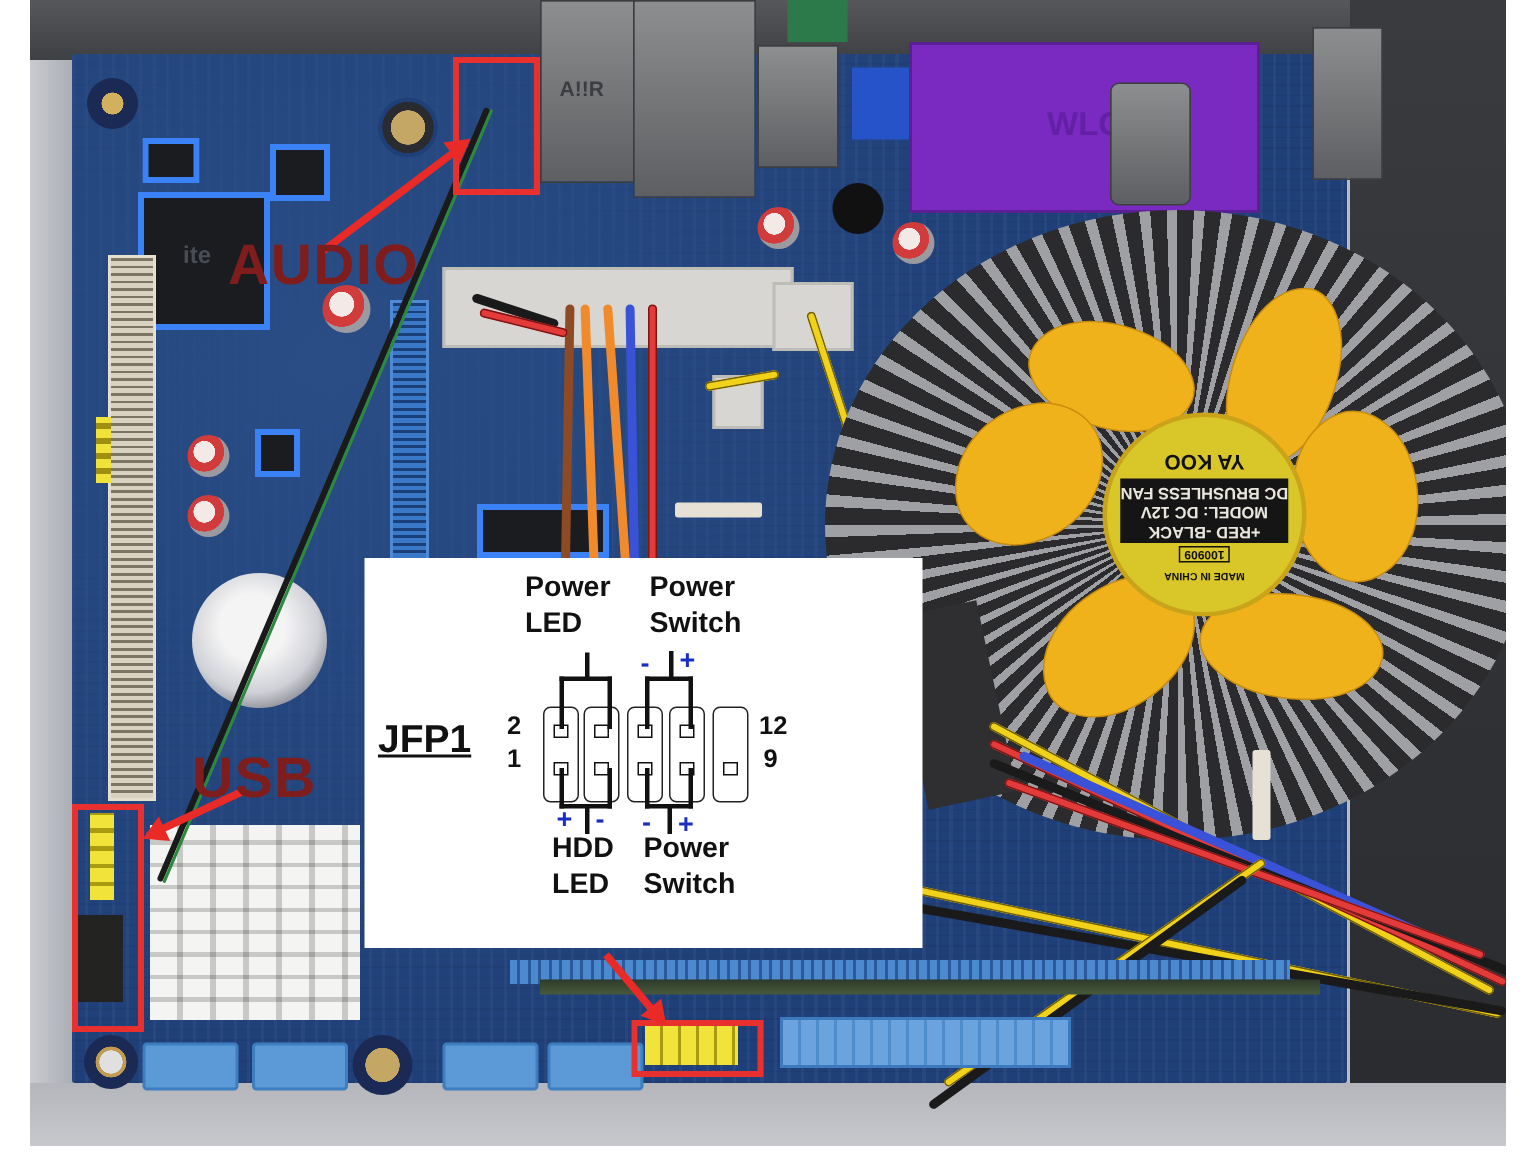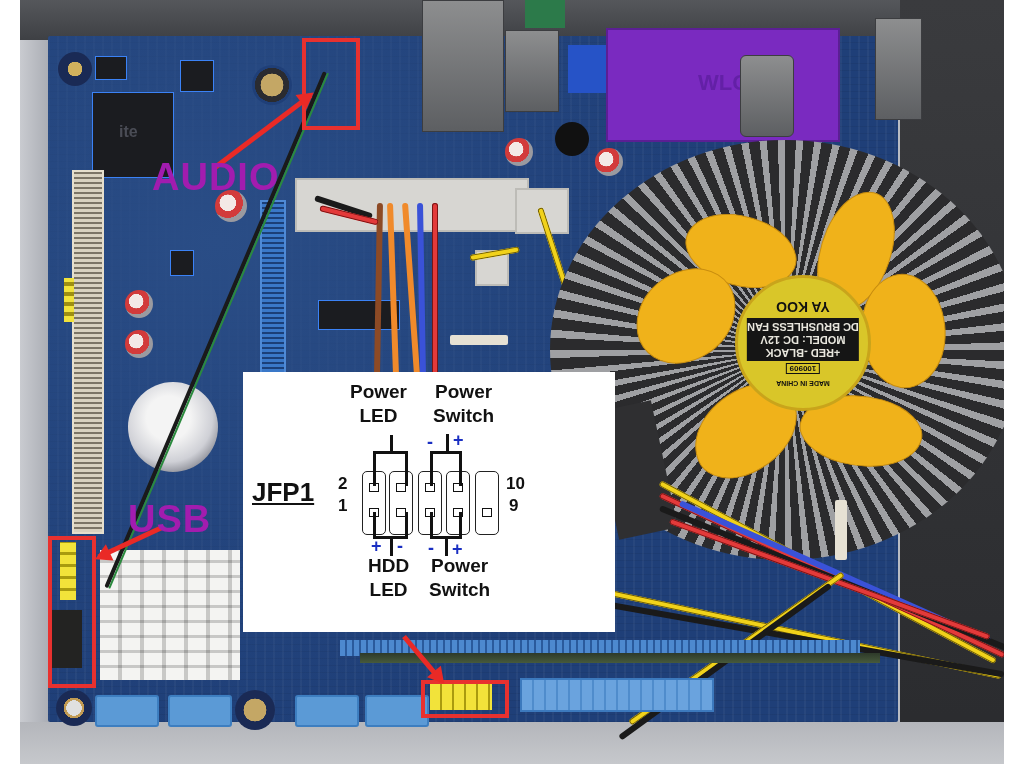--- a/index.html
+++ b/index.html
@@ -10,21 +10,21 @@
   .case-left { left:0; top:0; width:30px; height:764px; background:linear-gradient(90deg,#c9cbd0,#a9acb3); }
   .case-bottom { left:0; top:722px; width:984px; height:42px; background:linear-gradient(180deg,#b4b6bb,#c6c8cc); }
   .case-right { left:880px; top:0; width:104px; height:764px; background:linear-gradient(180deg,#3a3b3e,#2a2b2e); }
   .case-top { left:0; top:0; width:984px; height:40px; background:linear-gradient(180deg,#55575b,#3e4044); }
   
   .board { left:28px; top:36px; width:850px; height:686px; background:
       radial-gradient(circle at 20% 30%, #2a4d86 0, transparent 60%),
       repeating-linear-gradient(90deg, rgba(255,255,255,0.04) 0 2px, transparent 2px 9px),
       repeating-linear-gradient(0deg, rgba(0,0,0,0.06) 0 1px, transparent 1px 7px),
       #1f3f78; border-radius:2px; }
-  .chip { background:#1b1c20; border:1px solid #3b82f6; }
+  .chip { background:#1b1c20; border:4px solid #3b82f6;margin-top:36px; }
   .pci-slot { background:repeating-linear-gradient(0deg,#d9d2c0 0 3px,#7c7566 3px 5px); border:2px solid #e6dfcd; }
   .pcie-slot { background:repeating-linear-gradient(0deg,#3a78c8 0 3px,#1b3f78 3px 5px); border:2px solid #4f8ad6; }
   .cap { border-radius:50%; background:radial-gradient(circle at 40% 40%, #f3e9e6 0 30%, #d23b3b 31% 55%, #9a9aa0 56%); }
   .heatsink-nb { background:
       repeating-linear-gradient(90deg, #f4f4f2 0 18px, #c8c8c6 18px 22px),
       #eaeae8; }
   .heatsink-nb::after { content:""; position:absolute; inset:0; background:repeating-linear-gradient(0deg, transparent 0 12px, rgba(0,0,0,0.18) 12px 15px); }
   .sata { background:#5b9ad6; border:2px solid #3d7ec0; border-radius:3px; }
   .ide { background:repeating-linear-gradient(90deg,#6aa3de 0 10px,#4f8ccc 10px 12px); border:2px solid #3c79bd; }
   .ram { background:repeating-linear-gradient(90deg,#4d89cf 0 5px,#2a5a9c 5px 7px); }
@@ -44,45 +44,48 @@
   .w-red { background:#e33a3a; box-shadow:0 0 0 1px #7a1515 inset; }
   .w-black { background:#1a1a1a; }
   .w-orange { background:#f08a2b; }
   .w-blue { background:#3a52d8; }
   .w-brown { background:#8d4a25; }
   .w-green { background:#2b8a3e; }
   .zip { background:#e6e1d4; border-radius:2px; }
 
   
   .red-box { position:absolute; border:4px solid #e8312f; box-sizing:border-box; }
-  .red-label { position:absolute; color:#a21caf; font-family:"Liberation Sans", sans-serif; font-weight:bold; font-size:38px; letter-spacing:1px; line-height:1; }
+  .red-label { position:absolute; color:#7f1d1d; font-family:"Liberation Sans", sans-serif; font-weight:bold; font-size:38px; letter-spacing:1px; line-height:1; }
   .arrow { position:absolute; height:5px; background:#ea2a26; transform-origin:0 50%; }
   .arrow::after { content:""; position:absolute; right:-4px; top:-7px; border-left:16px solid #ea2a26; border-top:9px solid transparent; border-bottom:9px solid transparent; }
 
   
   .inset { position:absolute; left:243px; top:372px; width:372px; height:260px; background:#ffffff; }
-  .inset .txt { position:absolute; font-family:"Liberation Sans", sans-serif; font-weight:bold; color:#111; font-size:19px; line-height:24px;text-align:center; }
+  .inset .txt { position:absolute; font-family:"Liberation Sans", sans-serif; font-weight:bold; color:#111; font-size:19px; line-height:24px; }
   .inset .jfp { font-size:26px; }
   .inset .num { font-size:17px; }
   .inset .sign { position:absolute; color:#1a2fc2; font-weight:bold; font-size:18px; line-height:18px; }
   .pin-col { position:absolute; width:24px; height:64px; border:1px solid #222; border-radius:5px; background:#fff; box-sizing:border-box; }
   .pin-sq { position:absolute; left:6px; width:10px; height:9px; border:1.5px solid #111; background:#fff; box-sizing:border-box; }
   .line { position:absolute; background:#111; }
 </style>
 </head>
 <body>
 
 <div class="photo">
   <div class="abs case-left"></div>
   <div class="abs case-top"></div>
   <div class="abs case-right"></div>
   <div class="abs case-bottom"></div>
 
   <div class="abs board"></div>
 
+  <div class="abs io-metal" style="left:340px;top:0;width:62px;height:120px;">
+    <span class="abs" style="left:12px;top:50px;color:#3c3d40;font-weight:bold;font-size:14px;">A!!R</span>
+  </div>
   <div class="abs io-metal" style="left:402px;top:0;width:80px;height:130px;"></div>
   <div class="abs io-metal" style="left:485px;top:30px;width:52px;height:80px;"></div>
   <div class="abs" style="left:505px;top:0;width:40px;height:28px;background:#2c7a4a;"></div>
   <div class="abs vga" style="left:548px;top:45px;width:38px;height:48px;"></div>
   <div class="abs parallel" style="left:586px;top:28px;width:230px;height:110px;">
     <span class="abs" style="left:90px;top:40px;color:#6320a6;font-weight:bold;font-size:22px;">WLC</span>
   </div>
   <div class="abs io-metal" style="left:720px;top:55px;width:52px;height:80px;border-radius:6px;"></div>
   <div class="abs io-metal" style="left:855px;top:18px;width:45px;height:100px;"></div>
 
@@ -195,21 +198,21 @@
     <div>LED</div>
   </div>
   <div class="txt" style="left:190px;top:8px;">
     <div>Power</div>
     <div>Switch</div>
   </div>
 
   <div class="txt jfp" style="left:9px;top:108px;text-decoration:underline;">JFP1</div>
   <div class="txt num" style="left:95px;top:100px;">2</div>
   <div class="txt num" style="left:95px;top:122px;">1</div>
-  <div class="txt num" style="left:263px;top:100px;">10</div>
+  <div class="txt num" style="left:263px;top:100px;">12</div>
   <div class="txt num" style="left:266px;top:122px;">9</div>
 
   <div class="pin-col" style="left:119px;top:99px;">
     <div class="pin-sq" style="top:11px;"></div>
     <div class="pin-sq" style="top:36px;"></div>
   </div>
   <div class="pin-col" style="left:146px;top:99px;">
     <div class="pin-sq" style="top:11px;"></div>
     <div class="pin-sq" style="top:36px;"></div>
   </div>

